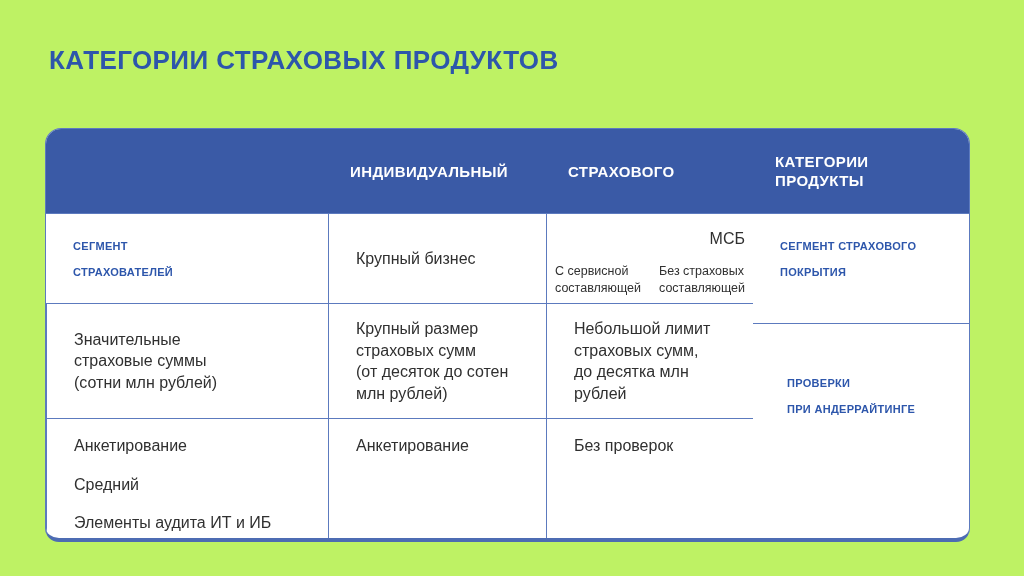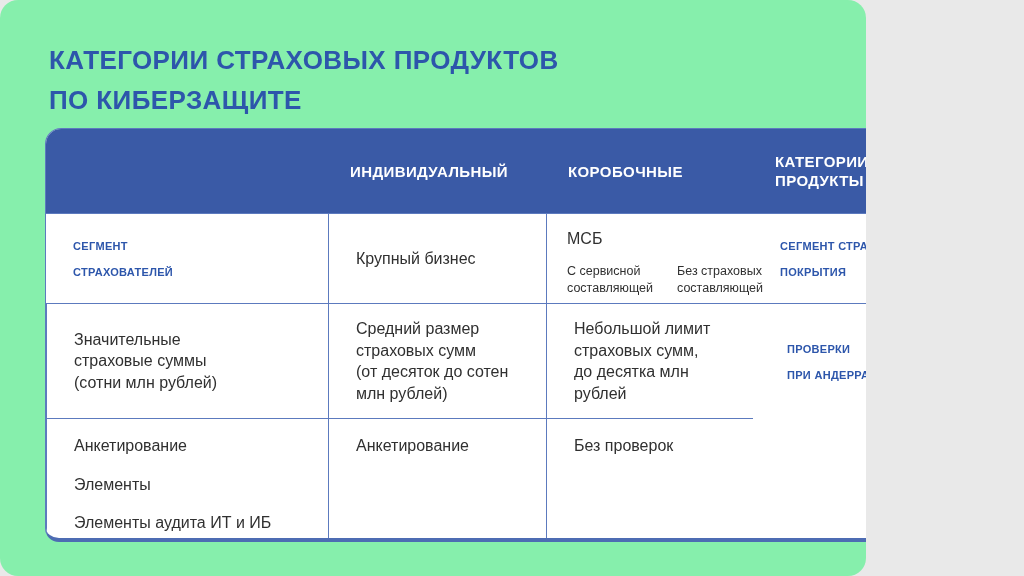--- a/index.html
+++ b/index.html
@@ -6,25 +6,24 @@
     --accent:#2d56ab;
     --header-bg:#3a5aa6;
     --grid:#5c7abe;
     --grid-dark:#4d6cb3;
     --body-text:#303030;
   }
   *{margin:0;padding:0;box-sizing:border-box;}
   html,body{background:#e9e9e9;}
   .slide{
     position:relative;
-    width:866px;height:576px;
-    background:#86efac;
+    width:1024px;height:576px;
+    background:#bef264;
     font-family:"Liberation Sans", sans-serif;
     overflow:hidden;
-    border-radius:18px;
   }
   .slide-title{
     position:absolute;left:49px;top:40px;
     color:var(--accent);
     font-size:26px;font-weight:bold;
     letter-spacing:0.4px;
     line-height:40px;
   }
   .table{
     position:absolute;left:45px;top:128px;
@@ -58,55 +57,54 @@
   .cell.v-sep{border-left:1px solid var(--grid);}
   .cell.center{align-items:center;padding-left:27px;padding-right:14px;}
   .cell.top{align-items:flex-start;padding-top:16px;padding-left:27px;padding-right:14px;}
   .label-cell{
     color:var(--accent);
     font-size:11px;font-weight:bold;
     letter-spacing:0.3px;
     line-height:26px;
     padding-left:34px;padding-right:10px;
   }
-  .label-cell.row3{align-items:flex-start;padding-top:32px;}
+  .label-cell.row3{align-items:flex-start;padding-top:46px;margin-top:20px;}
   .box-cell{
     flex-direction:column;
-    align-items:flex-start;
+    align-items:flex-end;
     padding-top:14px;padding-left:20px;padding-right:8px;
   }
   .box-main{font-size:16px;line-height:21px;}
   .box-subs{
-    display:flex;gap:24px;
+    display:flex;gap:18px;
     margin-top:14px;
     font-size:12.5px;line-height:17px;
   }
   .box-subs span{white-space:pre-line;}
   .items-cell{
     flex-direction:column;
     align-items:flex-start;
     gap:17px;
     padding-top:16px;padding-left:27px;
   }
 </style>
 </head>
 <body>
 
 <div class="slide">
 
   <div class="slide-title">
     <div>КАТЕГОРИИ СТРАХОВЫХ ПРОДУКТОВ</div>
-    <div>ПО КИБЕРЗАЩИТЕ</div>
   </div>
 
   <div class="table">
 
     <div class="hcell"></div>
     <div class="hcell">ИНДИВИДУАЛЬНЫЙ</div>
-    <div class="hcell">КОРОБОЧНЫЕ</div>
+    <div class="hcell">СТРАХОВОГО</div>
     <div class="hcell">КАТЕГОРИИ
 ПРОДУКТЫ</div>
 
     <div class="cell center label-cell">СЕГМЕНТ
 СТРАХОВАТЕЛЕЙ</div>
     <div class="cell center v-sep">Крупный бизнес</div>
     <div class="cell v-sep box-cell">
       <div class="box-main">МСБ</div>
       <div class="box-subs">
         <span>С сервисной
@@ -114,32 +112,32 @@
         <span>Без страховых
 составляющей</span>
       </div>
     </div>
 
     <div class="cell center label-cell">СЕГМЕНТ СТРАХОВОГО
 ПОКРЫТИЯ</div>
     <div class="cell center v-sep">Значительные
 страховые суммы
 (сотни млн рублей)</div>
-    <div class="cell center v-sep">Средний размер
+    <div class="cell center v-sep">Крупный размер
 страховых сумм
 (от десяток до сотен
 млн рублей)</div>
     <div class="cell center v-sep">Небольшой лимит
 страховых сумм,
 до десятка млн рублей</div>
 
     <div class="cell label-cell row3">ПРОВЕРКИ
 ПРИ АНДЕРРАЙТИНГЕ</div>
     <div class="cell v-sep items-cell">
       <span>Анкетирование</span>
-      <span>Элементы</span>
+      <span>Средний</span>
       <span>Элементы аудита ИТ и ИБ</span>
     </div>
     <div class="cell top v-sep">Анкетирование</div>
     <div class="cell top v-sep">Без проверок</div>
 
   </div>
 </div>
 
 </body></html>

